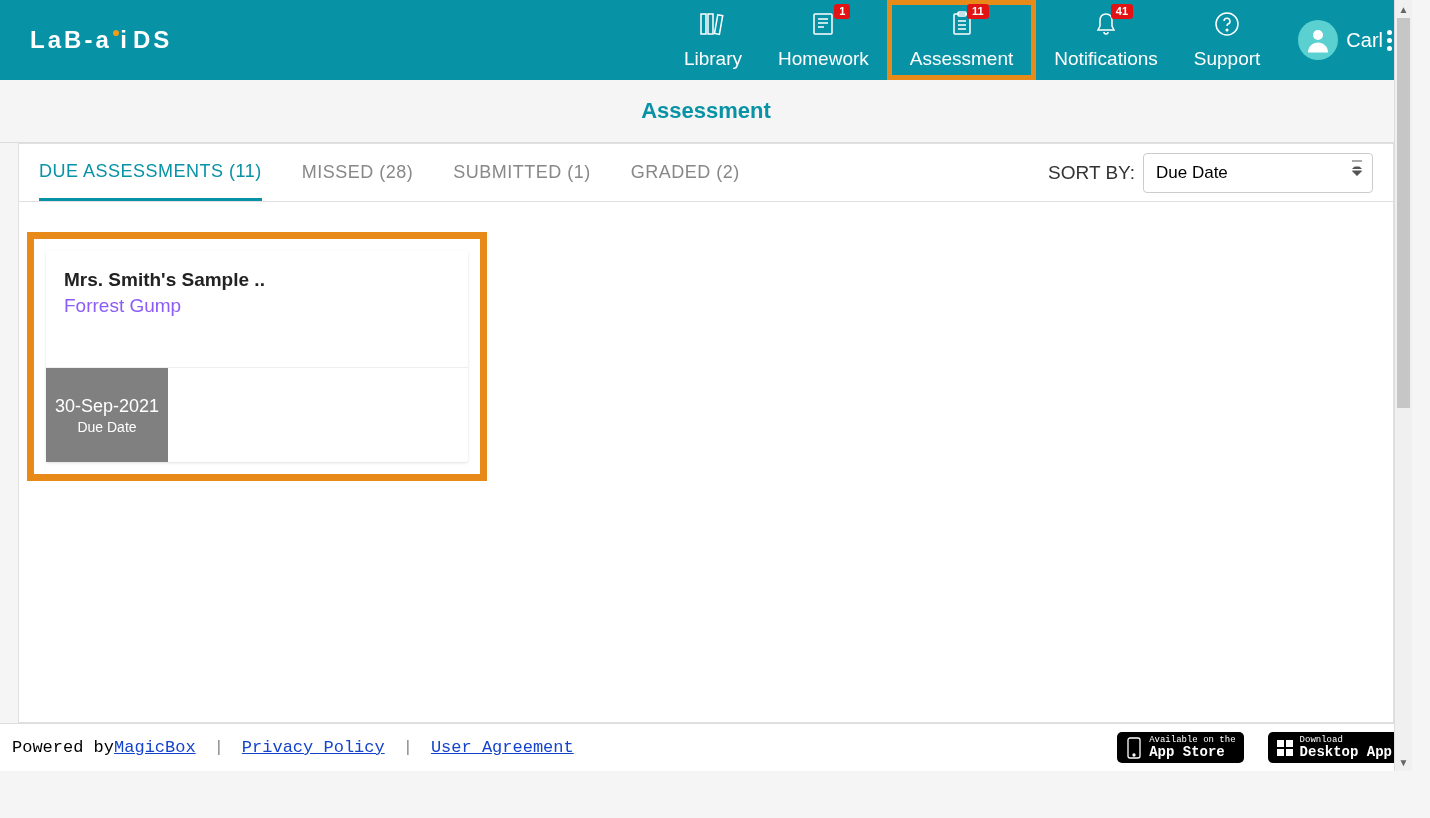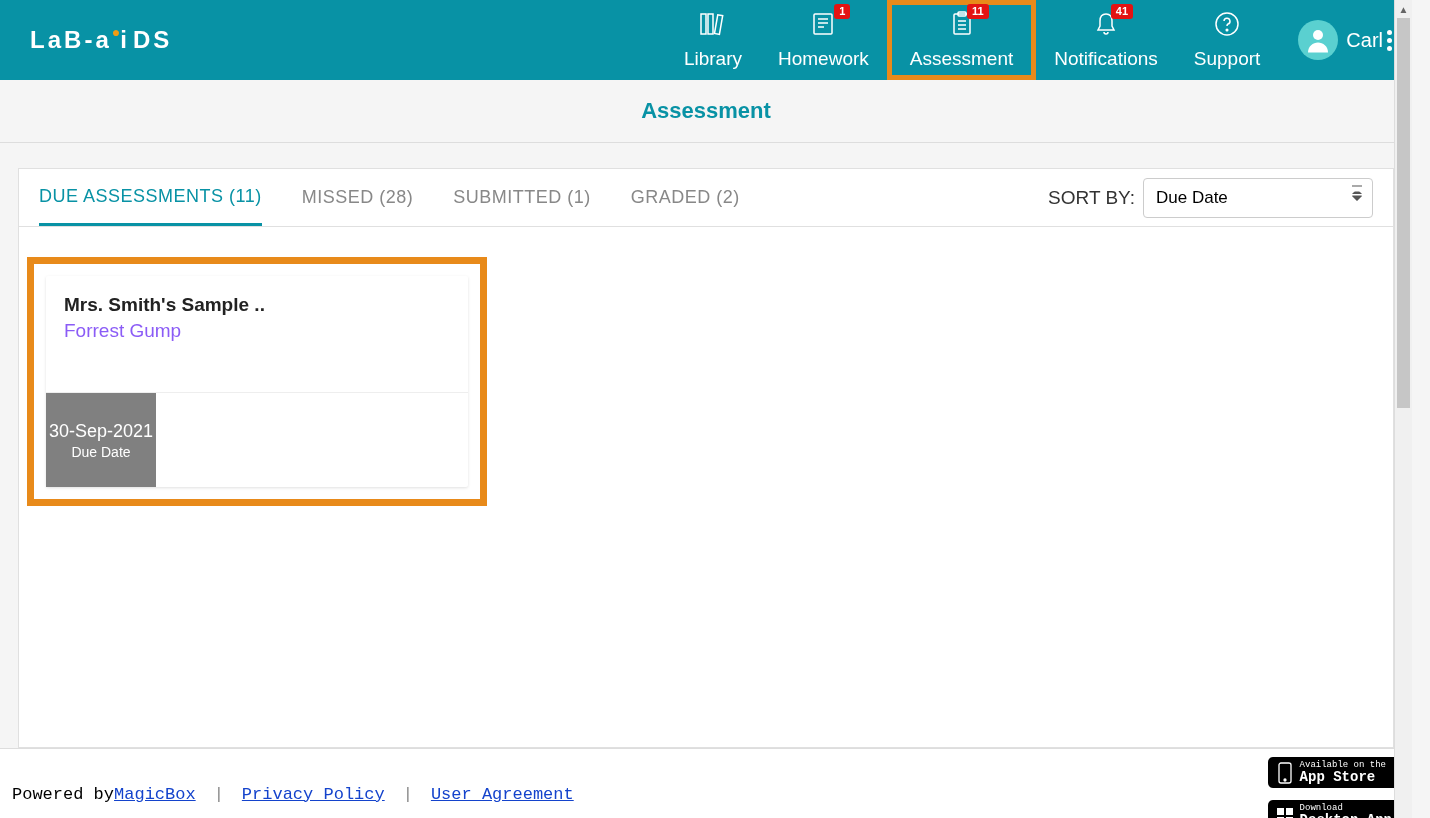--- a/index.html
+++ b/index.html
@@ -125,21 +125,20 @@
       font-size: 22px;
       font-weight: 700;
     }
     
     .main {
       padding: 0 18px;
     }
     .panel {
       background: #fff;
       border: 1px solid #e0e0e0;
-      margin-top: 25px;
       min-height: 580px;
       position:relative;
     }
     .tabs-row {
       display: flex;
       align-items: center;
       border-bottom: 1px solid #e0e0e0;
       padding: 0 20px;
       height: 58px;
     }
@@ -231,21 +230,21 @@
       color: #8b5cf6;
       margin-top: 4px;
     }
     .card-body {
       display: flex;
       border-top: 1px solid #eee;
     }
     .due-box {
       background: #808080;
       color: #fff;
-      width: 110px;
+      width: 122px;
       min-height: 94px;
       display: flex;
       flex-direction: column;
       align-items: center;
       justify-content: center;
     }
     .due-date {
       font-size: 18px;
     }
     .due-label {
@@ -279,22 +278,21 @@
       color: #888;
     }
     .footer a {
       color: #1443cc;
       text-decoration: underline;
       cursor:pointer;
     }
     .store-btns {
       margin-left: auto;
       display: flex;
-      gap: 12px;
-      flex-direction: column;
+      gap: 24px;
     }
     .store-btn {
       background: #000;
       color: #fff;
       border-radius: 5px;
       padding: 4px 8px;
       display: flex;
       align-items: center;
       gap: 6px;
       cursor:pointer;

